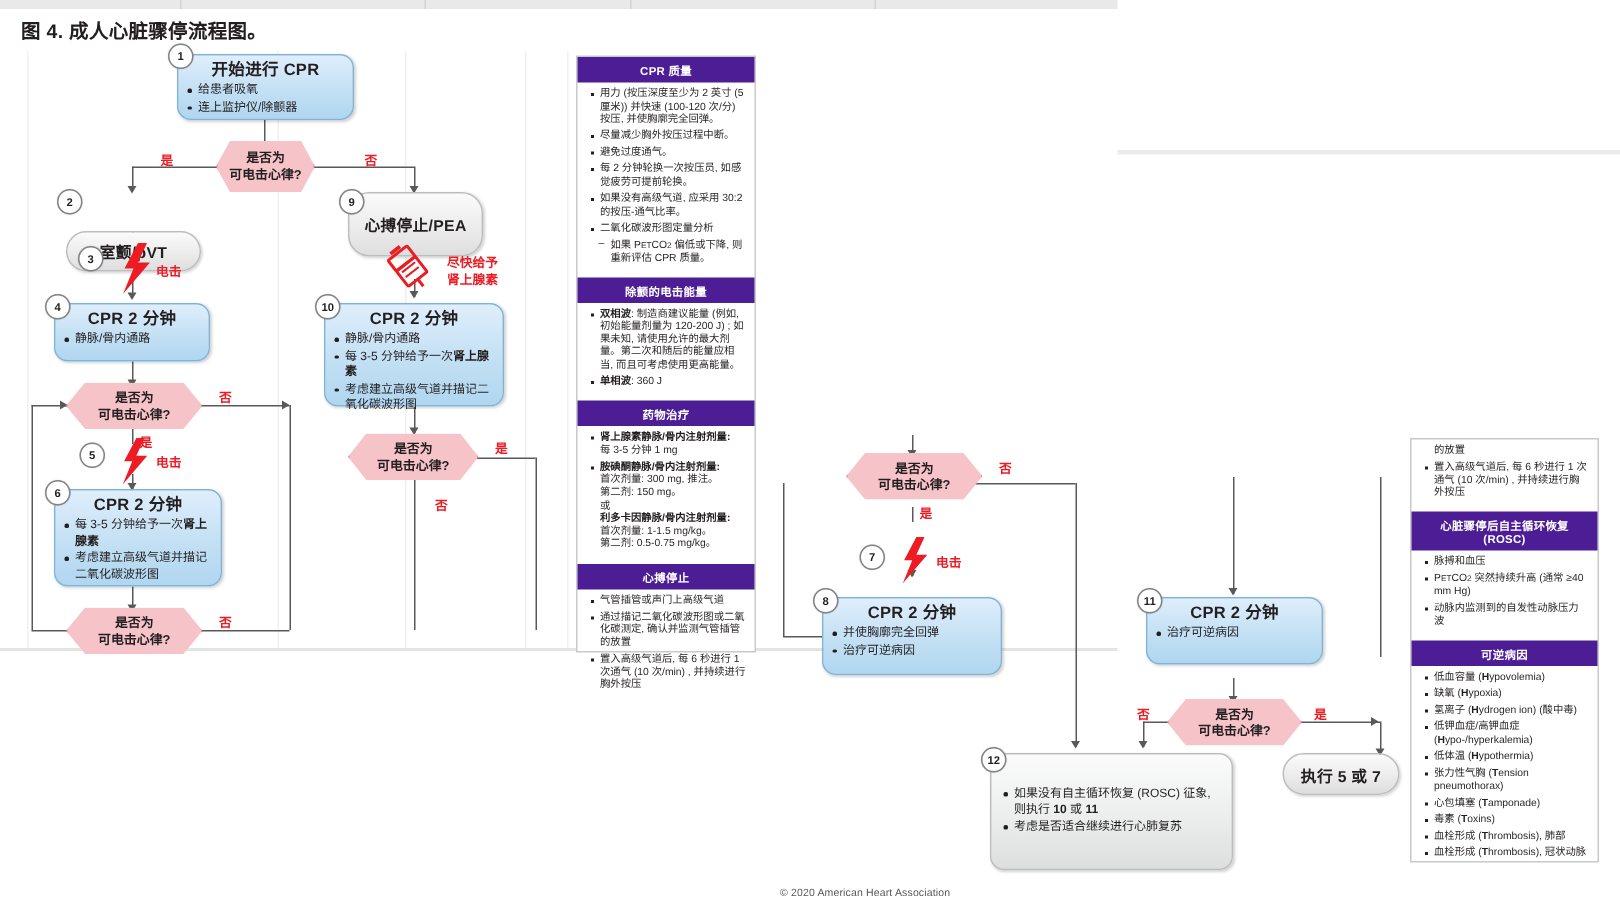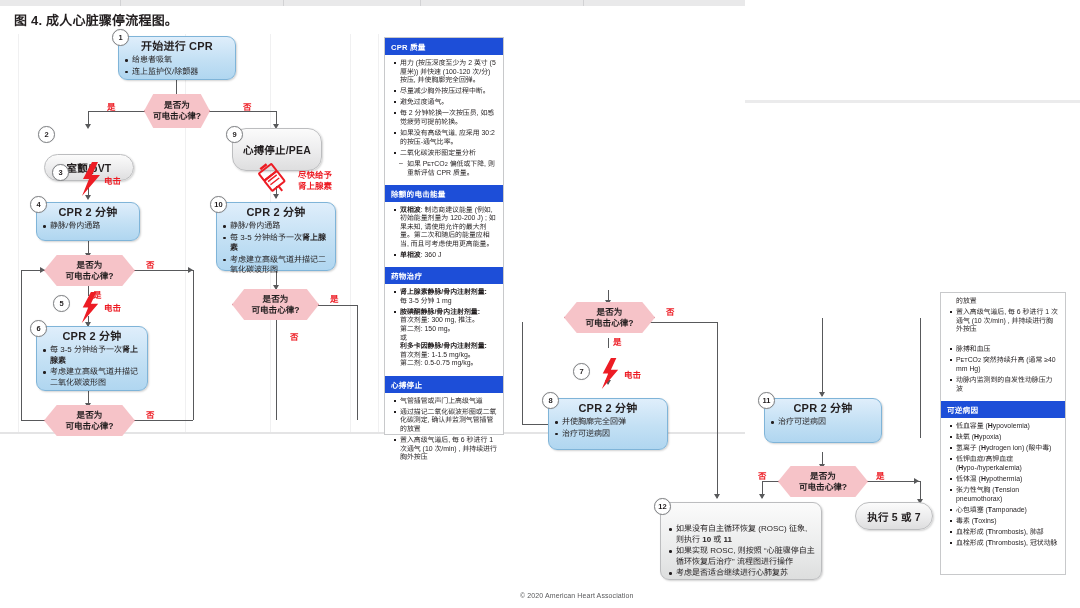--- a/index.html
+++ b/index.html
@@ -94,22 +94,22 @@
   .bolt{position:absolute;z-index:5;}
   .syr{position:absolute;z-index:5;}
   .shock-label{position:absolute;font-size:8.5px;font-weight:bold;color:#ed1c24;line-height:11px;}
 
   
   .panel{
     position:absolute;box-sizing:border-box;background:#ffffff;
     border:1px solid #c8c9cb;
   }
   .panel-head{
-    background:#1d4ed8;color:#ffffff;font-size:7.6px;font-weight:bold;
-    padding:3px 6px;letter-spacing:.2px;
+    background:#4c1d95;color:#ffffff;font-size:7.6px;font-weight:bold;
+    padding:3px 6px;letter-spacing:.2px;text-align:center;
   }
   .panel-sec{padding:4px 6px 5px 6px;}
   .panel-list{margin:0;padding:0 0 0 9px;list-style:none;}
   .panel-list li{
     position:relative;font-size:6.9px;line-height:8.6px;color:#231f20;margin-bottom:2.5px;
   }
   .panel-list li:before{
     content:"";position:absolute;left:-6px;top:3px;width:2px;height:2px;background:#231f20;
   }
   .panel-list li.sub{padding-left:7px;}
@@ -357,21 +357,20 @@
     <span>是否为</span><br><span>可电击心律?</span>
   </div>
 </div>
 <div class="edge-label" style="left:758px;top:469px;">否</div>
 <div class="edge-label" style="left:876px;top:469px;">是</div>
 
 <div class="step" style="left:654px;top:498px;">12</div>
 <div class="node box-grey" style="left:660px;top:502px;width:162px;height:78px;">
   <ul class="node-body" style="margin-top:21px;padding-left:15px;">
       <li>如果没有自主循环恢复 (ROSC) 征象, 则执行 <b>10</b> 或 <b>11</b></li>
-      <li>如果实现 ROSC, 则按照 “心脏骤停自主循环恢复后治疗” 流程图进行操作</li>
       <li>考虑是否适合继续进行心肺复苏</li>
     </ul>
 </div>
 
 <div class="node pill-grey" style="left:855px;top:502px;width:78px;height:28px;">
   <span class="pill-label">执行 5 或 7</span>
 </div>
 
 <div class="panel" style="left:384px;top:37px;width:120px;height:398px;">
   <div>
@@ -413,20 +412,21 @@
 </div>
 
 <div class="panel" style="left:940px;top:292px;width:126px;height:283px;">
   <div class="panel-sec">
     <ul class="panel-list">
         <li class=" cont">的放置</li>
         <li class="">置入高级气道后, 每 6 秒进行 1 次通气 (10 次/min) , 并持续进行胸外按压</li>
       </ul>
   </div>
   <div>
+      <div class="panel-head">心脏骤停后自主循环恢复 (ROSC)</div>
       <div class="panel-sec">
         <ul class="panel-list">
           <li class="">脉搏和血压</li>
           <li class="">P<span class="sm">ET</span>CO<span class="sm">2</span> 突然持续升高 (通常 ≥40 mm Hg)</li>
           <li class="">动脉内监测到的自发性动脉压力波</li>
         </ul>
       </div>
       <div class="panel-head">可逆病因</div>
       <div class="panel-sec">
         <ul class="panel-list">

